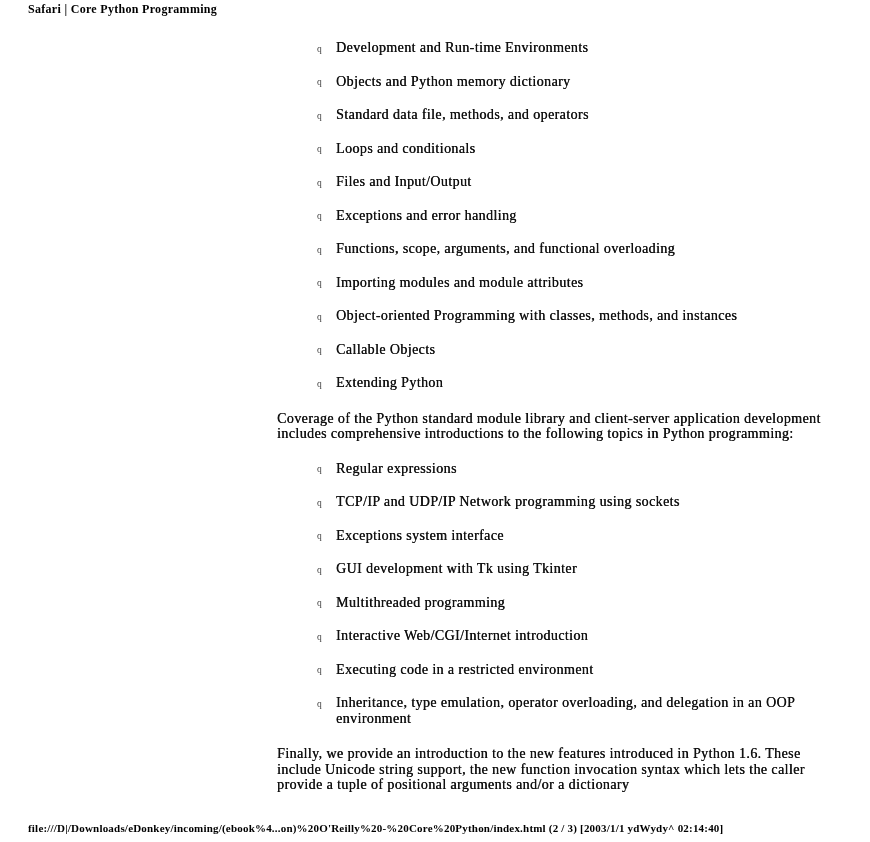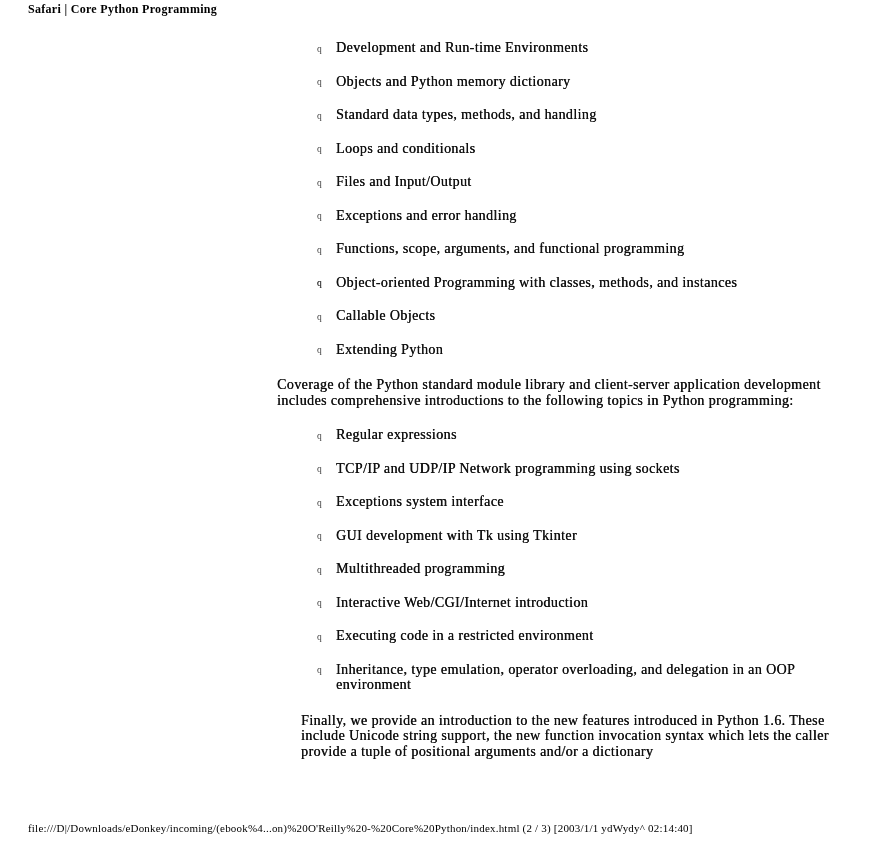--- a/index.html
+++ b/index.html
@@ -61,28 +61,27 @@
   }
   .para {
     margin: 20px 0 19px 0;
     font-size: 14px;
     line-height: 15.5px;
     letter-spacing: 0.4px;
     text-shadow: 0.3px 0 0 currentColor;
   }
   .para:last-child {
     margin-bottom: 0;
-    margin-left: 24px;
   }
   .footer {
     position: absolute;
     left: 28px;
     top: 822px;
     font-size: 11px;
-    font-weight: normal;
+    font-weight: bold;
     letter-spacing: 0.2px;
     color: #000000;
     white-space: nowrap;
   }
 </style>
 </head>
 <body>
 
 <div class="page">
 
@@ -97,45 +96,46 @@
           <span>Development and Run-time Environments</span>
         </li>
 
         <li class="bitem">
           <span class="bullet">q</span>
           <span>Objects and Python memory dictionary</span>
         </li>
 
         <li class="bitem">
           <span class="bullet">q</span>
-          <span>Standard data types, methods, and handling</span>
+          <span>Standard data file, methods, and operators</span>
         </li>
 
         <li class="bitem">
           <span class="bullet">q</span>
           <span>Loops and conditionals</span>
         </li>
 
         <li class="bitem">
           <span class="bullet">q</span>
           <span>Files and Input/Output</span>
         </li>
 
         <li class="bitem">
           <span class="bullet">q</span>
           <span>Exceptions and error handling</span>
         </li>
 
         <li class="bitem">
           <span class="bullet">q</span>
-          <span>Functions, scope, arguments, and functional programming</span>
-        </li>
-
-        <li class="bitem">
-          <span class="bullet">q</span>
+          <span>Functions, scope, arguments, and functional overloading</span>
+        </li>
+
+        <li class="bitem">
+          <span class="bullet">q</span>
+          <span>Importing modules and module attributes</span>
         </li>
 
         <li class="bitem">
           <span class="bullet">q</span>
           <span>Object-oriented Programming with classes, methods, and instances</span>
         </li>
 
         <li class="bitem">
           <span class="bullet">q</span>
           <span>Callable Objects</span>

